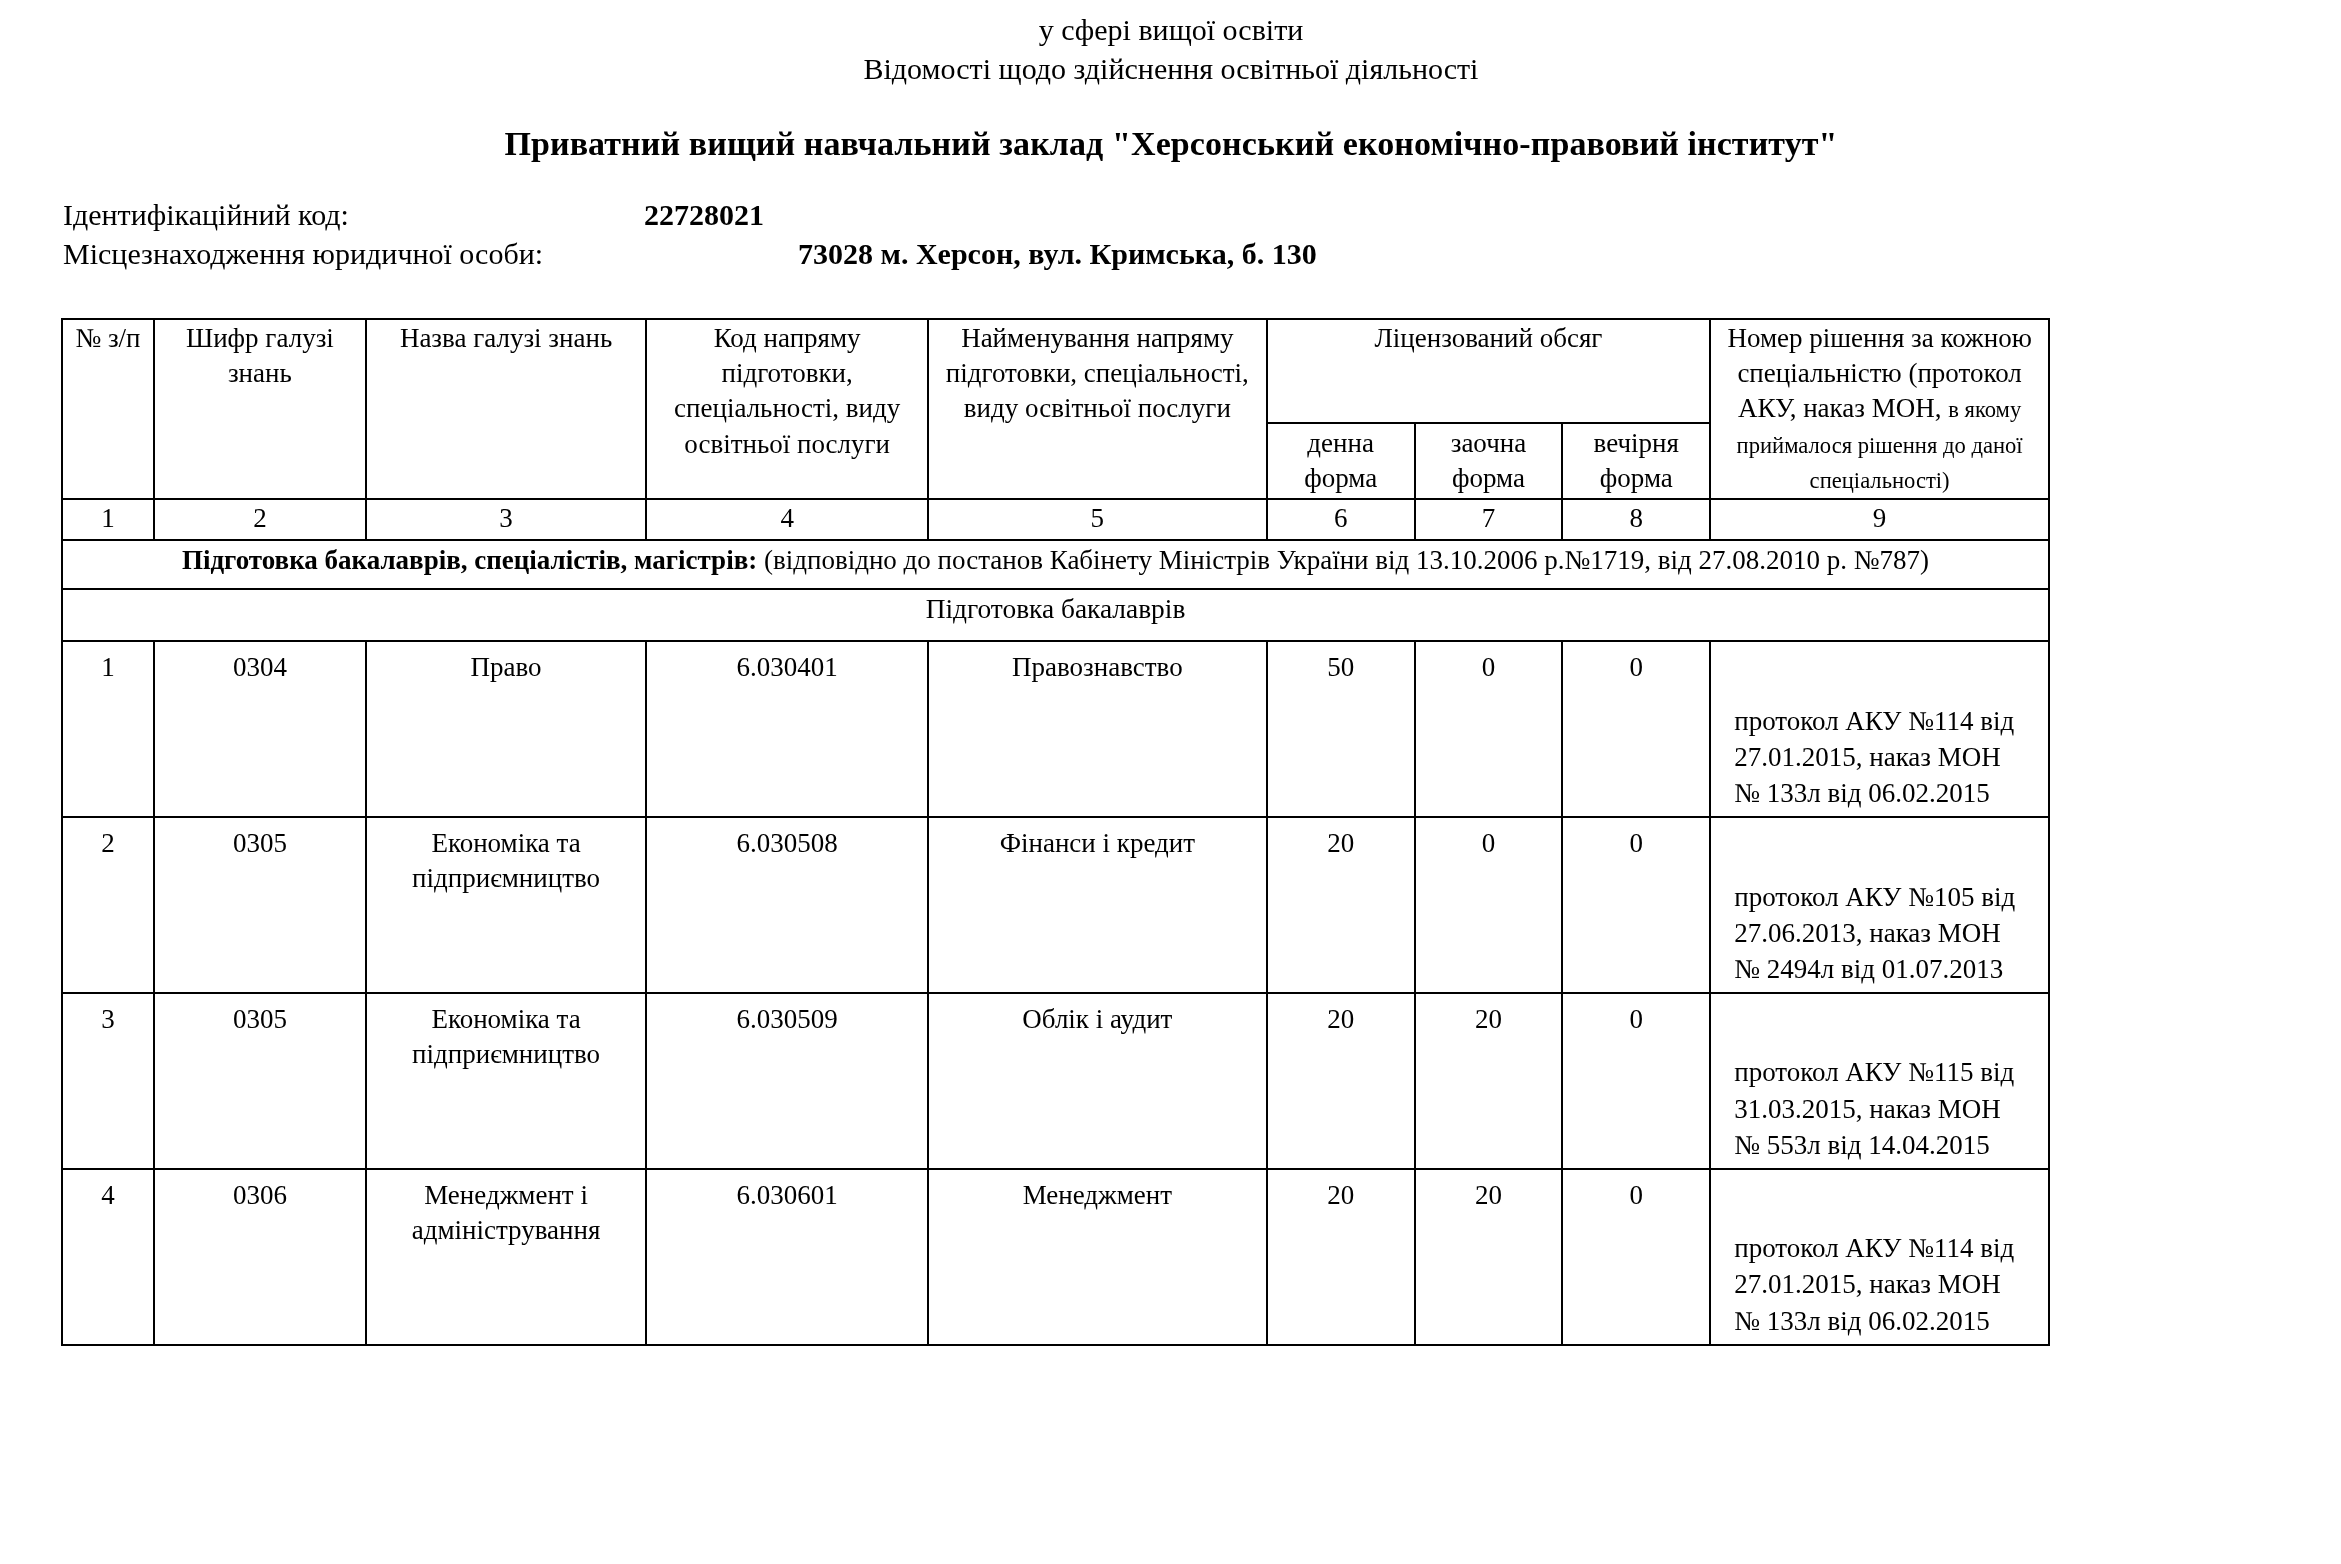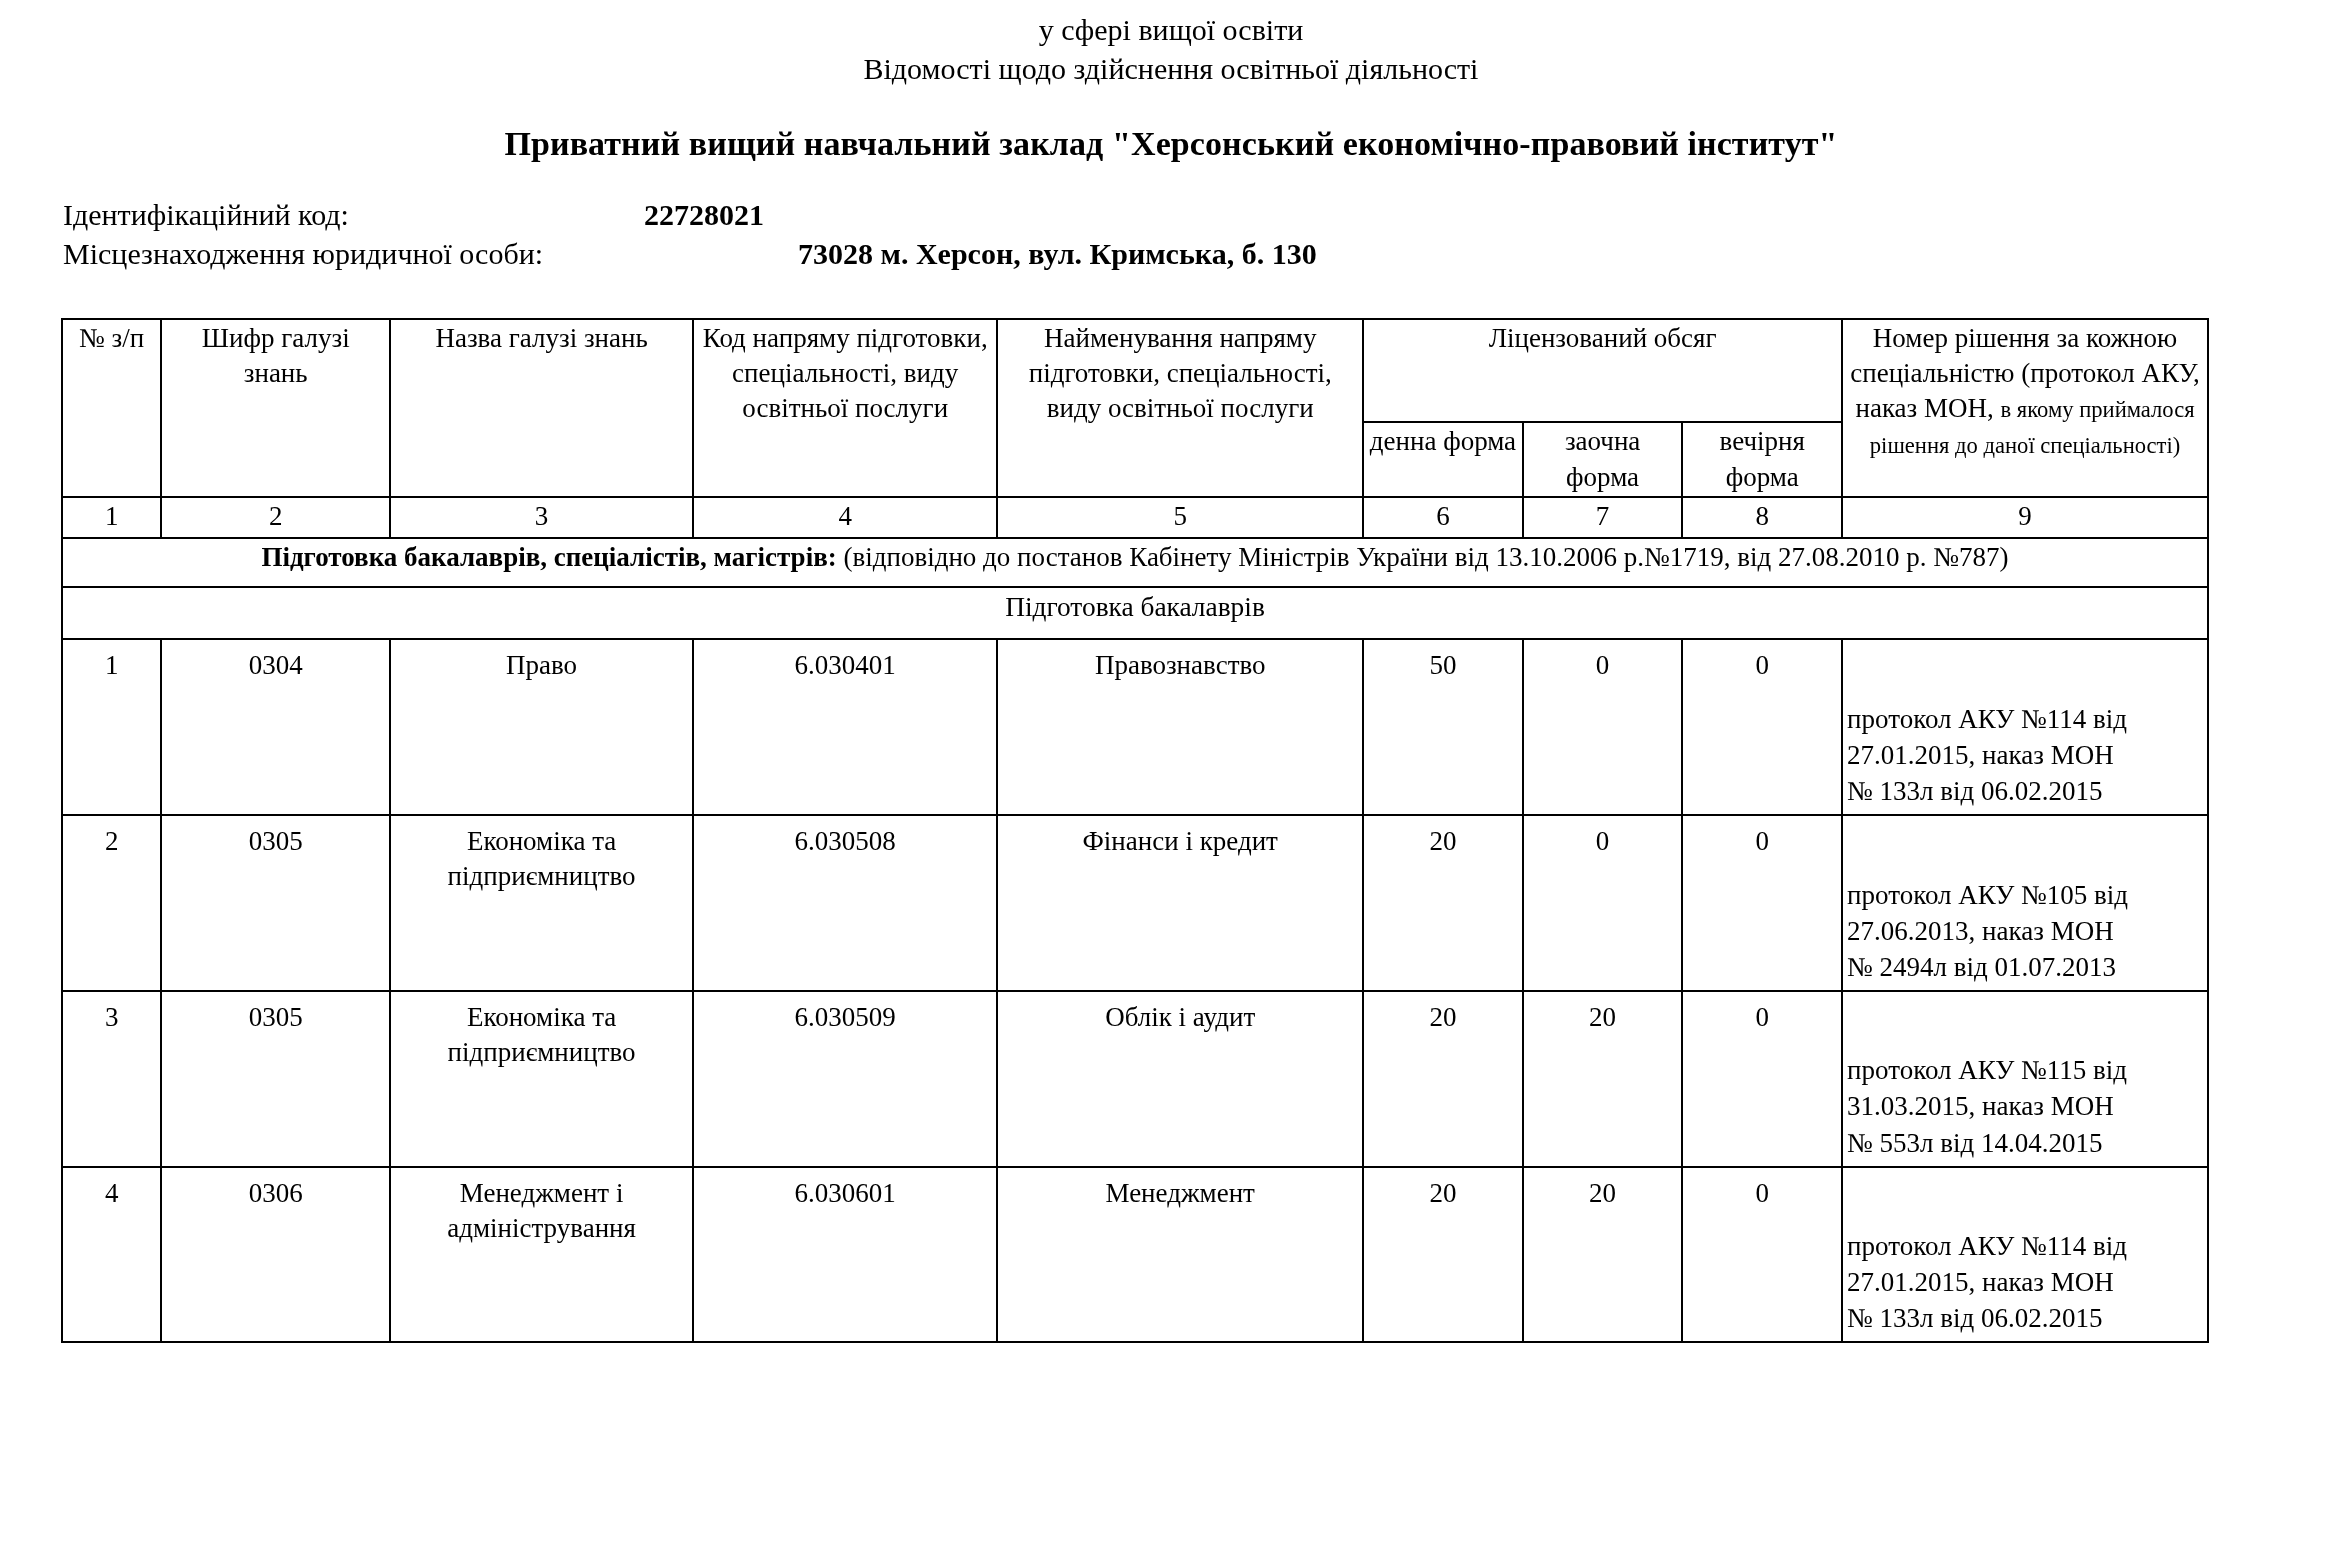--- a/index.html
+++ b/index.html
@@ -58,21 +58,21 @@
 
   
   .tbl-wrap {
     margin-top: 45px;
     padding-left: 61px;
     padding-right: 32px;
   }
   table.lic {
     border-collapse: collapse;
     table-layout: fixed;
-    width: 2148px;
+    width: 1989px;
     font-size: 27px;
   }
   table.lic th,
   table.lic td {
     border: 2.4px solid #000000;
     padding: 1.6px 4.8px;
     vertical-align: top;
     text-align: center;
     font-weight: normal;
     line-height: 1.30;
@@ -112,21 +112,21 @@
     font-size: 27.4px;
     height: 47px;
     vertical-align: middle;
   }
 
   tr.datarow td { height: 161px; vertical-align: top; padding-top: 8px; }
   tr.datarow td.decision {
     text-align: left;
     vertical-align: bottom;
     padding-bottom: 4.8px;
-    padding-left: 4px;
+    padding-left: 23px;
     line-height: 1.34;
   }
   tr.datarow td.num,
   tr.datarow td.volume { }
 
   .cellline { display: block; }
 </style>
 </head>
 <body>
 

